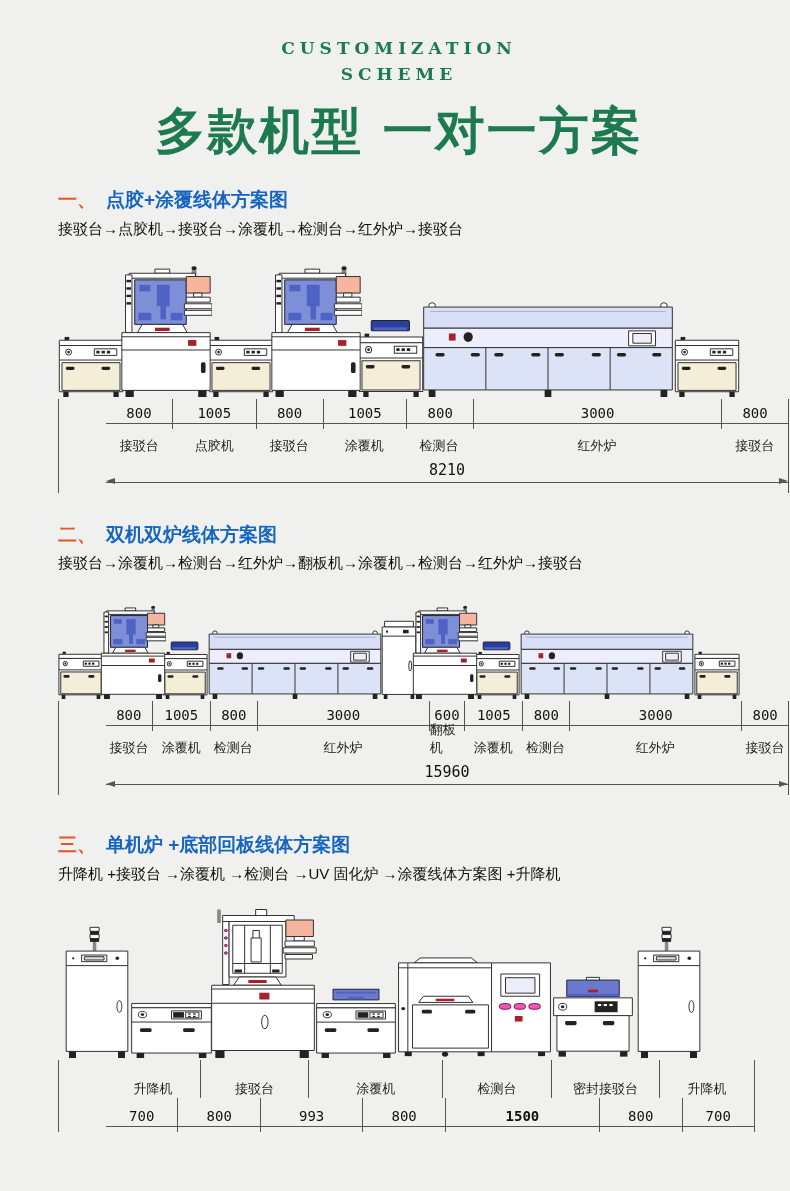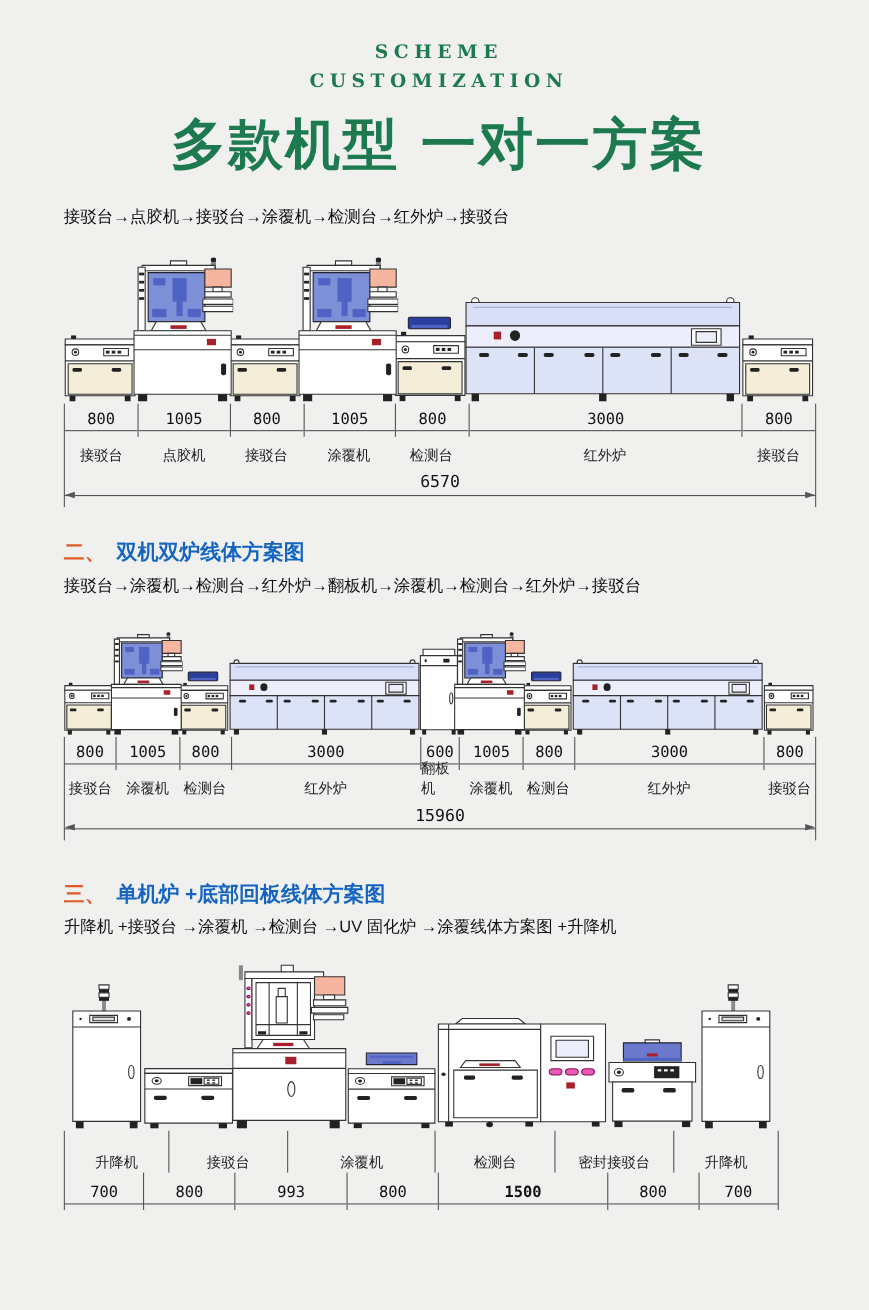--- a/index.html
+++ b/index.html
@@ -37,21 +37,21 @@
   .bw2{fill:#4f63c4;stroke:none}
   .nb{fill:#2b3f9e;stroke:#223;stroke-width:1}
   .sbx{fill:#6a79cc;stroke:#223;stroke-width:1}
   .sal{fill:#f6b59e;stroke:#333;stroke-width:1}
   .dk{fill:#222;stroke:none}
   .gy{fill:#888;stroke:none}
   .rd{fill:#a8202a;stroke:none}
   .mg{fill:#e85bb4;stroke:#8d1060;stroke-width:1}
 
   
-  .dim-block{width:682px;border-left:1.5px solid #555;border-right:1.5px solid #555;}
+  .dim-block{width:682px;border-left:1.5px solid #555;border-right:1.5px solid #555;padding-left:47px;}
   .sec3 .dim-block{width:648px;}
   .dim-nums,.dim-labels{display:flex;}
   .dim-nums{height:30px;}
   .dim-labels{height:26px;}
   .labels-above .dim-labels{height:38px;}
   .labels-above .dim-nums{height:34px;}
   .dim-cell{position:relative;flex-basis:0;min-width:0;display:flex;justify-content:center;}
   .dim-nums .dim-cell{border-right:1px solid #555;align-items:flex-end;}
   .dim-nums .dim-cell:last-child{border-right:none;}
   .labels-above .dim-labels .dim-cell{border-right:1px solid #555;}
@@ -289,27 +289,30 @@
         <rect class="dk" x="62" y="66" width="14" height="6" rx="2"></rect>
       <rect class="dk" x="8" y="110" width="9" height="8"></rect>
         <rect class="dk" x="83" y="110" width="9" height="8"></rect>
     </symbol>
   </defs>
 </svg>
 
 <div class="page">
 
   <div class="eyebrow">
+    <div>CUSTOMIZATION</div>
     <div>SCHEME</div>
-    <div>CUSTOMIZATION</div>
   </div>
 
   <div class="big-title">多款机型  一对一方案</div>
 
   <div class="section sec1">
+    <div class="sec-heading">
+      <span class="num">一、</span><span class="txt">点胶+涂覆线体方案图</span>
+    </div>
     <div class="sec-flow">接驳台→点胶机→接驳台→涂覆机→检测台→红外炉→接驳台</div>
 
     <svg class="diagram" width="682" height="152" viewBox="0 0 682 152">
       <use href="#sym-conveyor" x="0" y="84" width="66" height="66"></use>
       <use href="#sym-conveyor" x="150" y="84" width="66" height="66"></use>
       <use href="#sym-conveyor" x="616" y="84" width="66" height="66"></use>
       <use href="#sym-inspect" x="300" y="72" width="66" height="78"></use>
       <use href="#sym-oven" x="364" y="53" width="252" height="97"></use>
       <use href="#sym-machine" x="62" y="18" width="92" height="132"></use>
       <use href="#sym-machine" x="212" y="18" width="92" height="132"></use>
@@ -357,21 +360,21 @@
           </div>
           <div class="dim-cell dim-label" style="flex-grow: 3000;">
             <span>红外炉</span>
           </div>
           <div class="dim-cell dim-label" style="flex-grow: 800;">
             <span>接驳台</span>
           </div>
         </div>
         <div class="dim-total">
         <div class="dim-total-line"></div>
-        <span class="dim-total-num">6570</span>
+        <span class="dim-total-num">8210</span>
       </div>
     </div>
   </div>
 
   <div class="section sec2">
     <div class="sec-heading">
       <span class="num">二、</span><span class="txt">双机双炉线体方案图</span>
     </div>
     <div class="sec-flow">接驳台→涂覆机→检测台→红外炉→翻板机→涂覆机→检测台→红外炉→接驳台</div>
 

